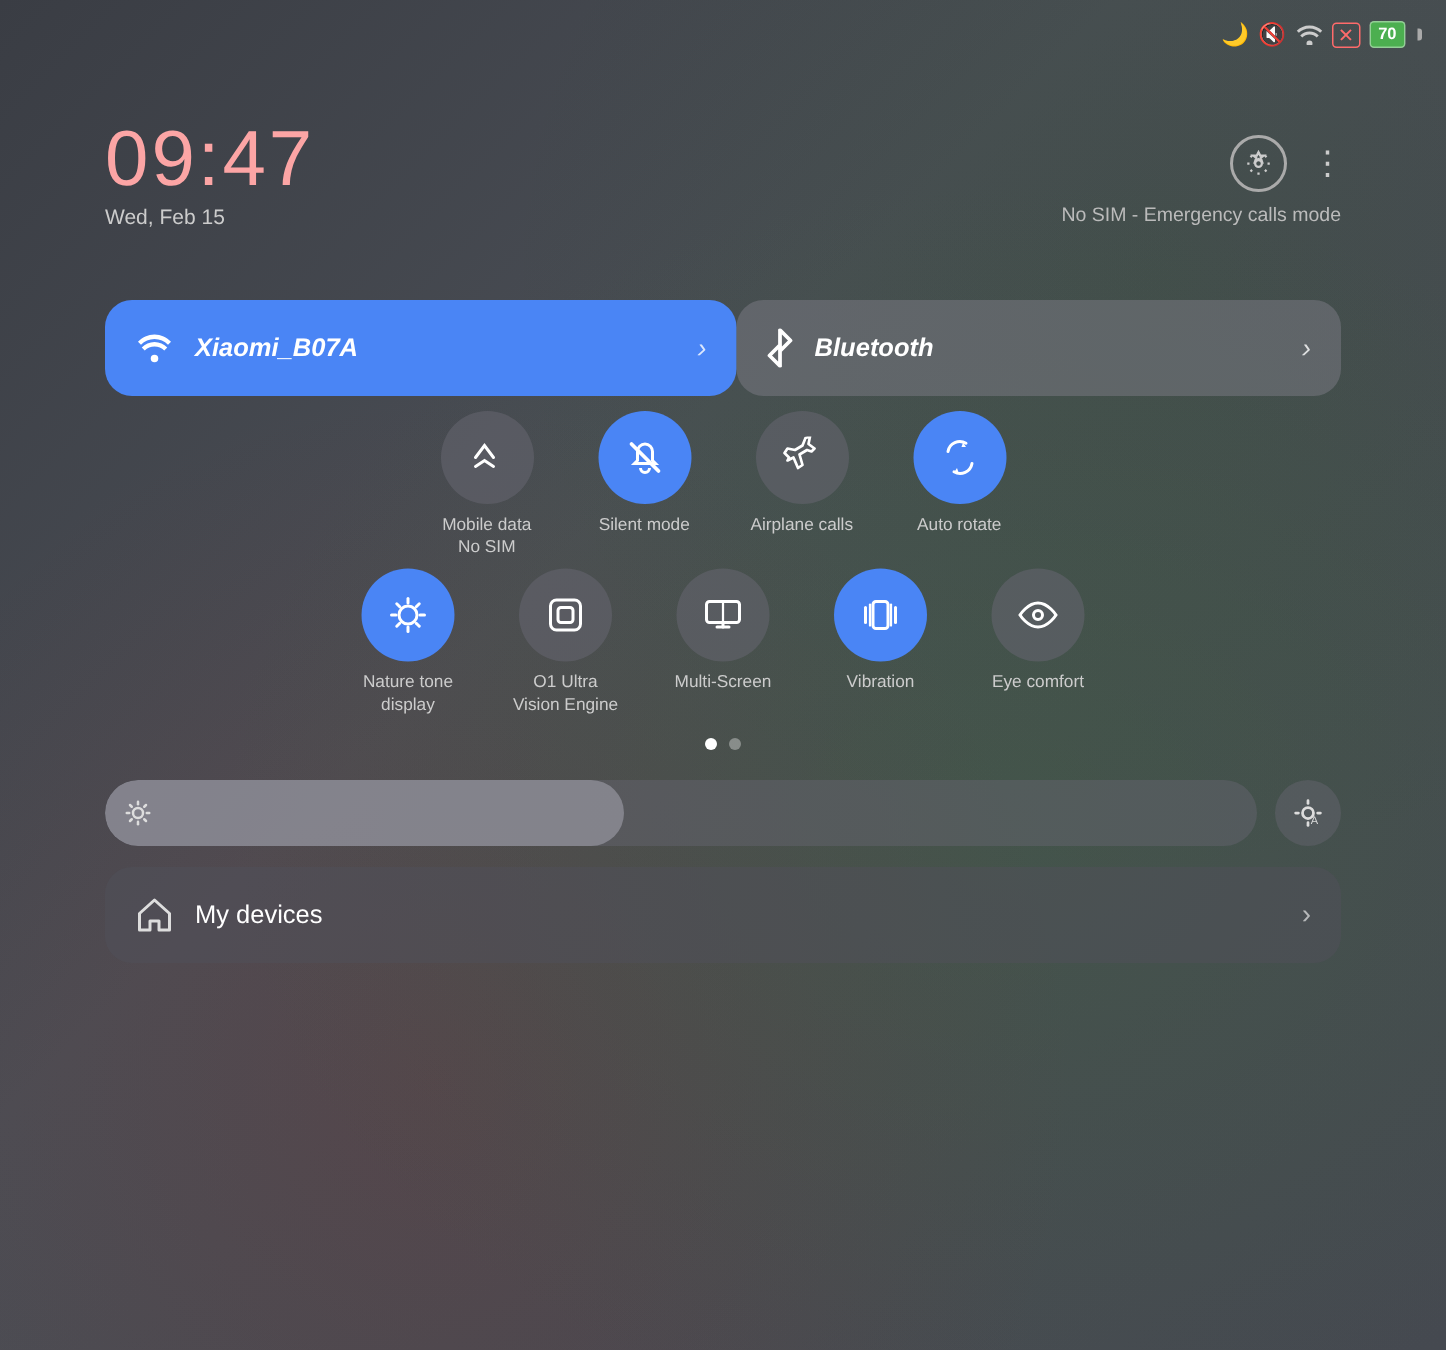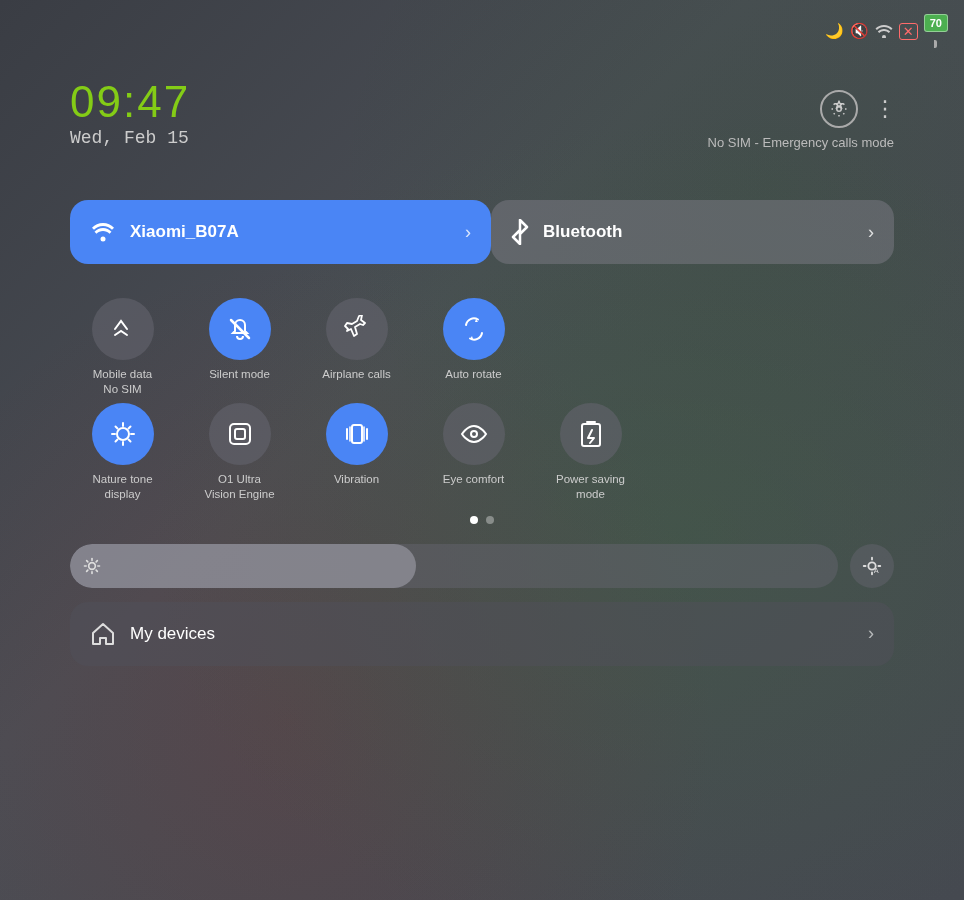--- a/index.html
+++ b/index.html
@@ -34,21 +34,20 @@
 
     .status-icon {
       color: #ccc;
       font-size: 15px;
     }
 
     .battery-container {
       display: flex;
       align-items: center;
       gap: 8px;
-      flex-direction: column;
     }
 
     .battery-box {
       background: #4CAF50;
       color: #fff;
       font-size: 11px;
       font-weight: bold;
       padding: 2px 5px;
       border-radius: 3px;
       border: 1px solid rgba(255,255,255,0.4);
@@ -70,33 +69,32 @@
     }
 
     
     .clock-area {
       position: absolute;
       top: 20px;
       left: 0;
     }
 
     .clock-time {
-      color: #84cc16;
-      font-size: 44px;
+      color: #fca5a5;
+      font-size: 52px;
       font-weight: 300;
       letter-spacing: 2px;
       line-height: 1;
     }
 
     .clock-date {
       color: #cccccc;
-      font-size: 18px;
+      font-size: 14px;
       font-weight: 400;
       margin-top: 4px;
-      font-family: Liberation Mono, monospace;
     }
 
     
     .top-right-icons {
       position: absolute;
       top: 30px;
       right: 0;
       display: flex;
       align-items: center;
       gap: 16px;
@@ -133,21 +131,22 @@
     
     .tiles-area {
       position: absolute;
       top: 140px;
       left: 0;
       right: 0;
     }
 
     .top-tiles {
       display: flex;
-      margin-bottom: 34px;
+      margin-bottom: 10px;
+      font-style: italic;
     }
 
     .wifi-tile {
       flex: 1.05;
       background: #4a85f5;
       border-radius: 18px;
       padding: 0 20px;
       height: 64px;
       display: flex;
       align-items: center;
@@ -208,22 +207,22 @@
 
     
     .icon-grid {
       display: flex;
       flex-direction: column;
       gap: 6px;
     }
 
     .icon-row {
       display: flex;
-      gap: 12px;
-      justify-content: flex-start;
+      gap: 0;
+      justify-content: center;
     }
 
     .icon-item {
       display: flex;
       flex-direction: column;
       align-items: center;
       width: 105px;
       cursor: pointer;
     }
 
@@ -506,20 +505,31 @@
         <div class="icon-item">
           <div class="icon-circle inactive">
             <svg width="28" height="28" viewBox="0 0 28 28" fill="none">
               <rect x="4" y="4" width="20" height="20" rx="4" stroke="white" stroke-width="2" fill="none"></rect>
               <rect x="9" y="9" width="10" height="10" rx="2" stroke="white" stroke-width="2" fill="none"></rect>
             </svg>
           </div>
           <span class="icon-label">O1 Ultra<br>Vision Engine</span>
         </div>
 
+        <div class="icon-item">
+          <div class="icon-circle inactive">
+            <svg width="28" height="28" viewBox="0 0 28 28" fill="none">
+              <rect x="3" y="5" width="22" height="14" rx="2" stroke="white" stroke-width="2" fill="none"></rect>
+              <line x1="14" y1="5" x2="14" y2="19" stroke="white" stroke-width="1.5"></line>
+              <line x1="10" y1="22" x2="18" y2="22" stroke="white" stroke-width="2" stroke-linecap="round"></line>
+              <line x1="14" y1="19" x2="14" y2="22" stroke="white" stroke-width="2" stroke-linecap="round"></line>
+            </svg>
+          </div>
+          <span class="icon-label">Multi-Screen</span>
+        </div>
 
         <div class="icon-item">
           <div class="icon-circle active">
             <svg width="28" height="28" viewBox="0 0 28 28" fill="none">
               <rect x="9" y="5" width="10" height="18" rx="2" stroke="white" stroke-width="2" fill="none"></rect>
               <line x1="4" y1="9" x2="4" y2="19" stroke="white" stroke-width="2" stroke-linecap="round"></line>
               <line x1="24" y1="9" x2="24" y2="19" stroke="white" stroke-width="2" stroke-linecap="round"></line>
               <line x1="7" y1="7" x2="7" y2="21" stroke="white" stroke-width="1.5" stroke-linecap="round"></line>
               <line x1="21" y1="7" x2="21" y2="21" stroke="white" stroke-width="1.5" stroke-linecap="round"></line>
             </svg>
@@ -530,30 +540,20 @@
         <div class="icon-item">
           <div class="icon-circle inactive">
             <svg width="28" height="22" viewBox="0 0 28 22" fill="none">
               <path d="M14 3C7 3 2 11 2 11s5 8 12 8 12-8 12-8-5-8-12-8z" stroke="white" stroke-width="2" fill="none"></path>
               <circle cx="14" cy="11" r="3" stroke="white" stroke-width="2" fill="none"></circle>
             </svg>
           </div>
           <span class="icon-label">Eye comfort</span>
         </div>
 
-        <div class="icon-item">
-          <div class="icon-circle inactive">
-            <svg width="26" height="28" viewBox="0 0 26 28" fill="none">
-              <rect x="4" y="4" width="18" height="22" rx="2" stroke="white" stroke-width="2" fill="none"></rect>
-              <line x1="9" y1="2" x2="17" y2="2" stroke="white" stroke-width="2" stroke-linecap="round"></line>
-              <path d="M14 10l-4 8h6l-4 5" stroke="white" stroke-width="2" stroke-linecap="round" stroke-linejoin="round"></path>
-            </svg>
-          </div>
-          <span class="icon-label">Power saving<br>mode</span>
-        </div>
 
       </div>
     </div>
 
     <div class="page-dots">
       <div class="dot active"></div>
       <div class="dot inactive"></div>
     </div>
 
     <div class="brightness-row">

